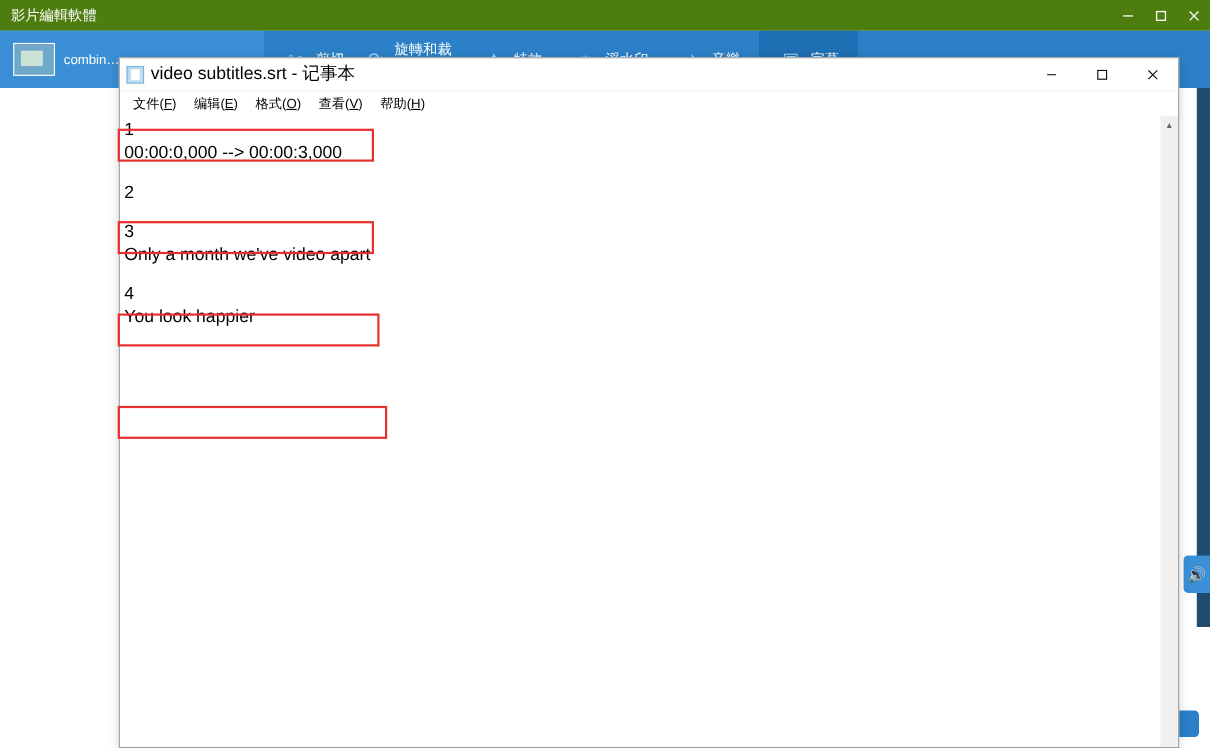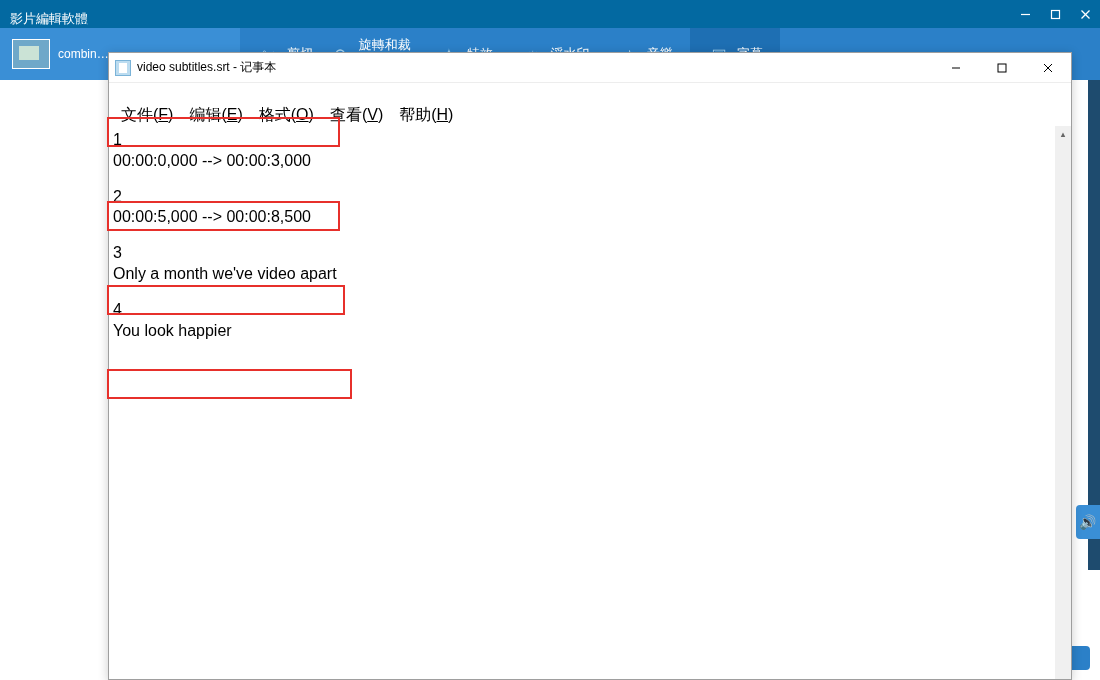--- a/index.html
+++ b/index.html
@@ -1,19 +1,19 @@
 <!DOCTYPE html>
 <html><head>
   <meta charset="utf-8">
   <style>
     * { margin:0; padding:0; box-sizing:border-box; }
     body { font-family:"Microsoft YaHei","Segoe UI",Arial,sans-serif; background:#f0f0f0; width:1100px; height:680px; overflow:hidden; position:relative; }
     
     .bg-window { width:1100px; height:680px; background:#fff; position:absolute; top:0; left:0; }
-    .bg-titlebar { height:28px; background:#0369a1; color:#fff; display:flex; align-items:flex-end; justify-content:space-between; font-size:13px; padding:0 0 0 10px; }
+    .bg-titlebar { height:28px; background:#4d7c0f; color:#fff; display:flex; align-items:center; justify-content:space-between; font-size:13px; padding:0 0 0 10px; }
     .bg-title { flex:1; }
     .bg-winbtns { display:flex; }
     .bg-winbtn { width:30px; height:28px; display:flex; align-items:center; justify-content:center; color:#fff; font-size:13px; }
     .bg-toolbar { height:52px; background:#2b80c8; display:flex; position:relative; }
     .bg-thumbbar { position:absolute; top:0; left:0; width:240px; height:52px; background:#3a8fd6; display:flex; align-items:center; padding-left:12px; gap:8px; }
     .bg-thumb { width:38px; height:30px; background:#6fa8c9; border:1px solid #fff; position:relative; }
     .bg-thumb::after { content:""; position:absolute; left:6px; top:6px; width:20px; height:14px; background:#cbe3d6; }
     .bg-thumb-label { color:#fff; font-size:12px; }
     .bg-tabs { position:absolute; left:240px; top:0; display:flex; height:52px; }
     .bg-tab { width:90px; height:52px; display:flex; align-items:center; justify-content:center; gap:6px; color:#fff; font-size:13px; }
@@ -21,27 +21,27 @@
     .bg-tabicon { width:24px; height:24px; display:flex; align-items:center; justify-content:center; font-size:16px; color:#a6d4f2; }
     .bg-main { height:490px; background:#fff; display:flex; }
     .bg-left { width:222px; height:490px; border-right:1px solid #ddd; background:#fff; }
     .bg-bottom { height:110px; background:#fff; }
     .bg-right { position:absolute; right:0; top:80px; width:12px; height:490px; background:#1e4b6e; }
     .bg-soundbtn { position:absolute; right:0; top:505px; width:24px; height:34px; background:#3a8fd6; color:#fff; display:flex; align-items:center; justify-content:center; font-size:14px; border-top-left-radius:4px; border-bottom-left-radius:4px; }
     .bg-apply { position:absolute; right:10px; bottom:10px; width:24px; height:24px; background:#2b80c8; border-radius:4px; }
     
     .notepad { position:absolute; left:108px; top:52px; width:964px; height:628px; background:#fff; border:1px solid #9e9e9e; box-shadow:0 2px 10px rgba(0,0,0,0.2); display:flex; flex-direction:column; }
     .np-titlebar { height:30px; display:flex; align-items:center; justify-content:space-between; padding-left:6px; border-bottom:1px solid #ededed; }
-    .np-titleleft { display:flex; align-items:center; gap:6px; font-size:12px; color:#000; }
+    .np-titleleft { display:flex; align-items:center; gap:6px; font-size:16px; color:#000; }
     .np-icon { width:16px; height:16px; background:#bcdcf0; border:1px solid #7ab3d8; display:flex; align-items:center; justify-content:center; }
     .np-icon::after { content:""; width:8px; height:10px; background:#fff; }
     .np-winbtns { display:flex; height:30px; }
     .np-winbtn { width:46px; height:30px; display:flex; align-items:center; justify-content:center; font-family:"Segoe UI Symbol",sans-serif; font-size:11px; color:#000; }
     .np-winbtn svg { width:10px; height:10px; }
-    .np-menubar { height:22px; display:flex; align-items:center; padding-left:4px; font-size:16px; gap:0;margin-top:21px; }
+    .np-menubar { height:22px; display:flex; align-items:center; padding-left:4px; font-size:12px; gap:0; }
     .np-menu { padding:2px 8px; }
     .np-menu u { text-decoration:underline; }
     .np-body { flex:1; position:relative; overflow:hidden; }
     .np-content { position:absolute; left:4px; top:4px; right:16px; bottom:0; font-family:Consolas,"Segoe UI",Arial,monospace; font-size:16px; color:#000; line-height:1.3; }
     .np-scroll { position:absolute; right:0; top:0; width:16px; height:100%; background:#f0f0f0; }
     .np-scroll-up { width:16px; height:16px; display:flex; align-items:center; justify-content:center; font-size:9px; color:#666; }
     .sub-block { margin-bottom:15px; }
     .sub-index { }
     .sub-time { }
     .sub-text { }
@@ -152,21 +152,20 @@
     <span class="np-menu"><span>帮助</span>(<u>H</u>)</span>
   </div>
   <div class="np-body">
     <div class="np-content">
       <div class="sub-block">
         <div class="sub-index">1</div>
         <div class="sub-time">00:00:0,000 --&gt; 00:00:3,000</div>
       </div>
       <div class="sub-block">
         <div class="sub-index">2</div>
-        <div class="sub-time">00:00:5,000 --&gt; 00:00:8,500</div>
       </div>
       <div class="sub-block">
         <div class="sub-index">3</div>
         <div class="sub-text">Only a month we've video apart</div>
       </div>
       <div class="sub-block">
         <div class="sub-index">4</div>
         <div class="sub-text">You look happier</div>
       </div>
     </div>

